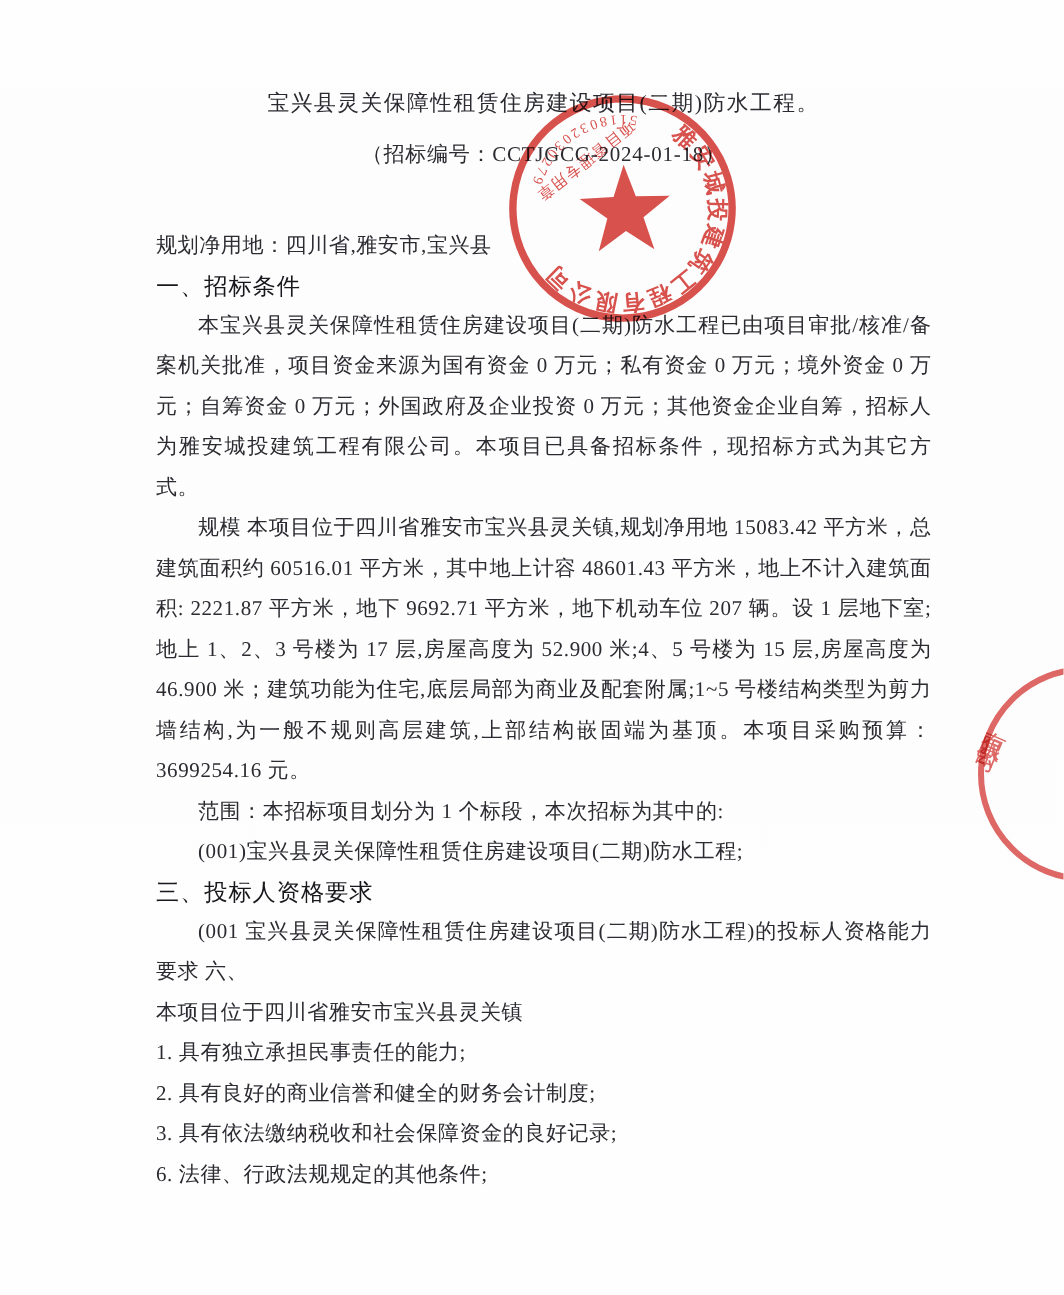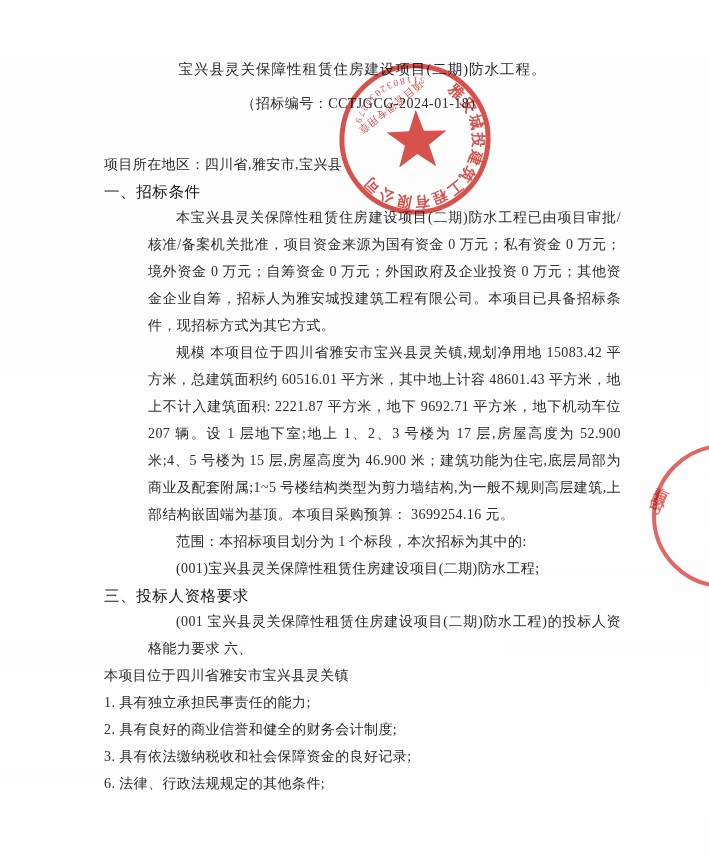--- a/index.html
+++ b/index.html
@@ -39,21 +39,21 @@
   }
   .loc-line{margin:36px 0 0;}
   h2{
     margin:2px 0 0;
     font-size:15.5px;
     line-height:24px;
     font-weight:normal;
     color:#17171c;
     letter-spacing:.6px;
   }
-  .indent{text-indent:2em;margin-left:44px;}
+  .indent{text-indent:2em;}
   
   .seal{
     position:absolute;
     left:336px;top:2px;
     width:158px;height:158px;
     transform:rotate(142deg);
     opacity:.92;
     mix-blend-mode:multiply;
     pointer-events:none;
   }
@@ -84,21 +84,21 @@
 </head>
 <body>
 
 <div class="page">
 
   <div class="content">
 
     <p class="title">宝兴县灵关保障性租赁住房建设项目(二期)防水工程。</p>
     <p class="bid-line">（招标编号：CCTJGCG-2024-01-18）</p>
 
-    <p class="loc-line">项目所在地区：四川省,雅安市,宝兴县</p>
+    <p class="loc-line">规划净用地：四川省,雅安市,宝兴县</p>
 
     <h2>一、招标条件</h2>
     <p class="indent">本宝兴县灵关保障性租赁住房建设项目(二期)防水工程已由项目审批/核准/备案机关批准，项目资金来源为国有资金 0 万元；私有资金 0 万元；境外资金 0 万元；自筹资金 0 万元；外国政府及企业投资 0 万元；其他资金企业自筹，招标人为雅安城投建筑工程有限公司。本项目已具备招标条件，现招标方式为其它方式。</p>
 
     <p class="indent">规模 本项目位于四川省雅安市宝兴县灵关镇,规划净用地 15083.42 平方米，总建筑面积约 60516.01 平方米，其中地上计容 48601.43 平方米，地上不计入建筑面积: 2221.87 平方米，地下 9692.71 平方米，地下机动车位 207 辆。设 1 层地下室;地上 1、2、3 号楼为 17 层,房屋高度为 52.900 米;4、5 号楼为 15 层,房屋高度为 46.900 米；建筑功能为住宅,底层局部为商业及配套附属;1~5 号楼结构类型为剪力墙结构,为一般不规则高层建筑,上部结构嵌固端为基顶。本项目采购预算： 3699254.16 元。</p>
     <p class="indent">范围：本招标项目划分为 1 个标段，本次招标为其中的:</p>
     <p class="indent">(001)宝兴县灵关保障性租赁住房建设项目(二期)防水工程;</p>
 
     <h2>三、投标人资格要求</h2>
     <p class="indent">(001 宝兴县灵关保障性租赁住房建设项目(二期)防水工程)的投标人资格能力要求 六、</p>

